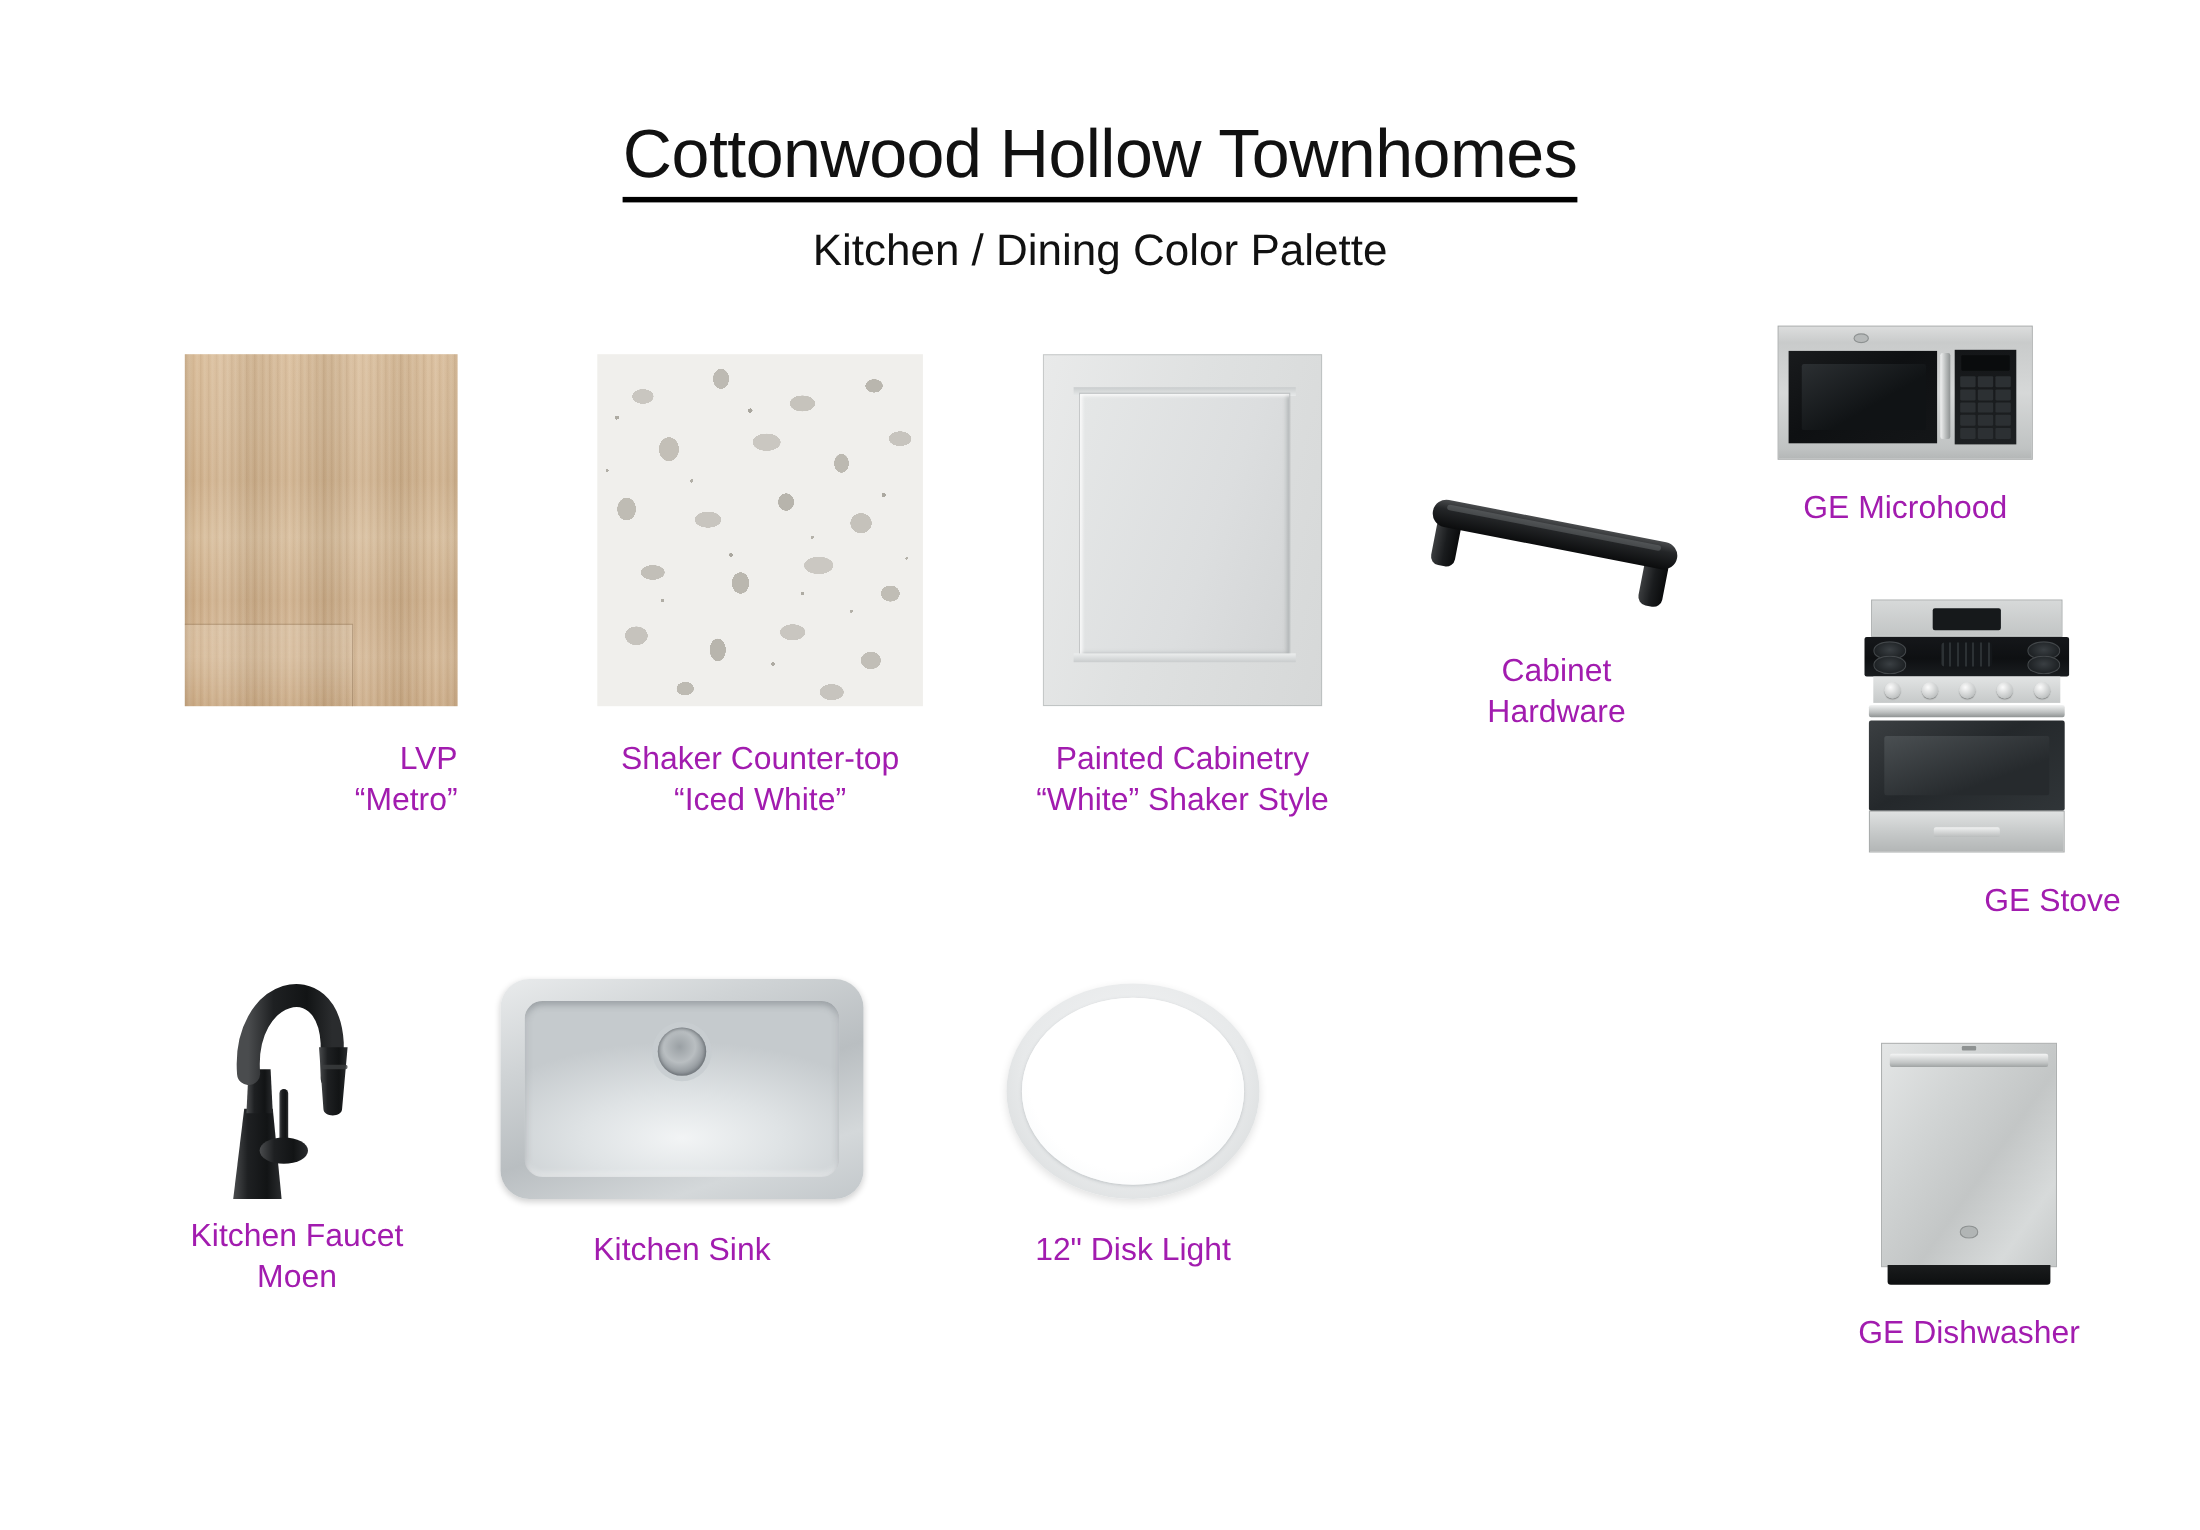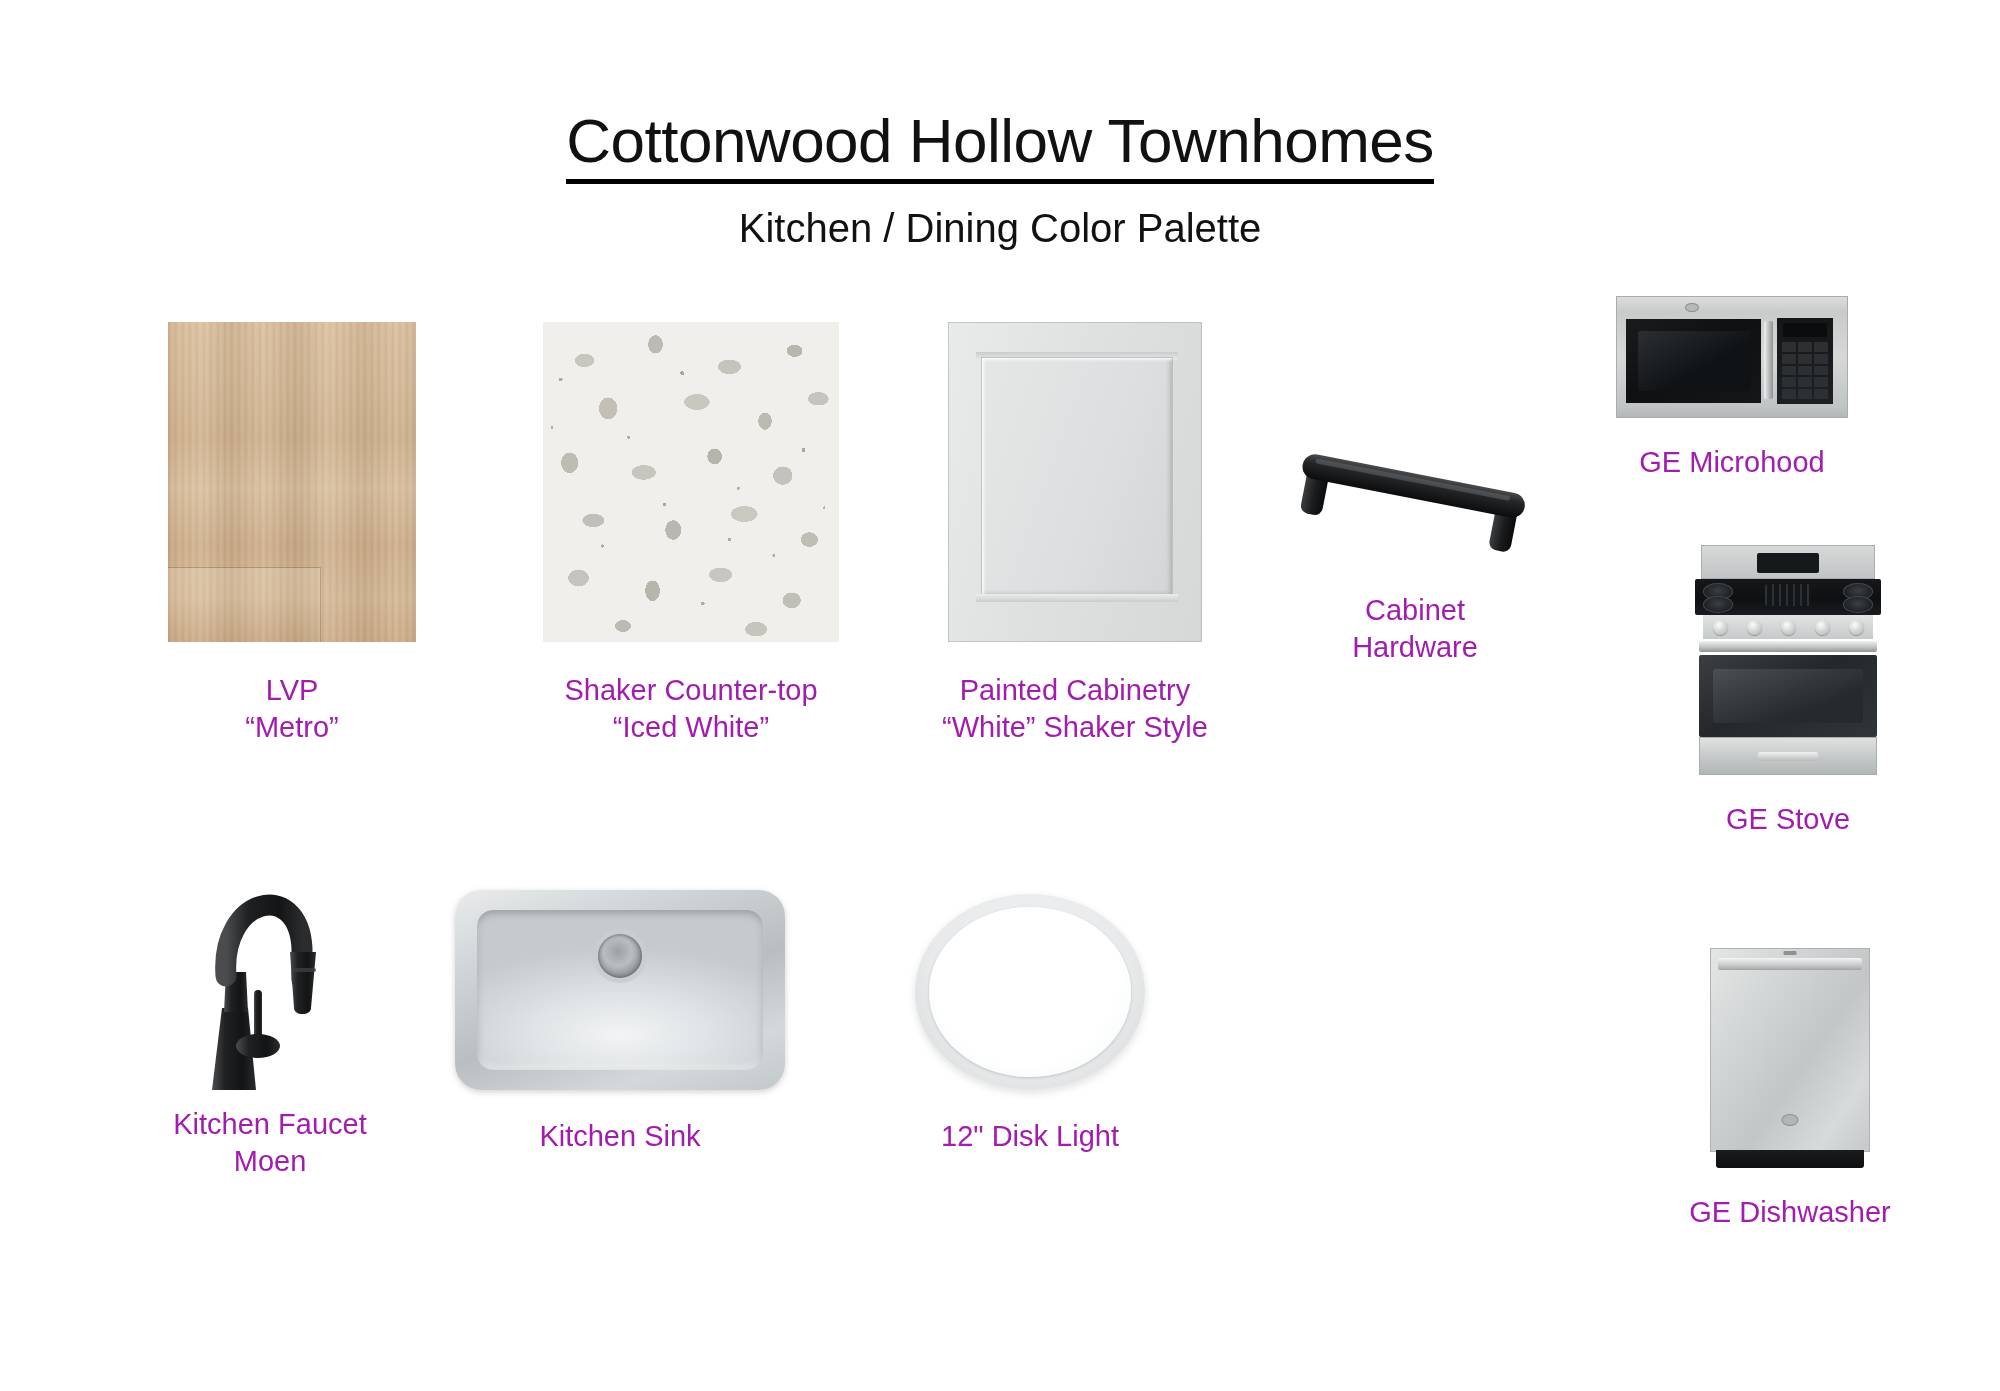--- a/index.html
+++ b/index.html
@@ -309,21 +309,21 @@
 </head>
 <body>
 
 <div class="board">
 
   <div class="header">
     <div class="title">Cottonwood Hollow Townhomes</div>
     <div class="subtitle">Kitchen / Dining Color Palette</div>
   </div>
 
-  <div class="item" style="left:168px; top:322px; width:248px;">
+  <div class="item" style="left:168px; top:322px; width:248px;text-align:right;">
     <div class="swatch-wrap" style="height:320px;">
       <div class="lvp"></div>
     </div>
     <div class="caption" style="margin-top:30px;">
       <span>LVP</span>
       <span class="l2">“Metro”</span>
     </div>
   </div>
 
   <div class="item" style="left:543px; top:322px; width:296px;">
@@ -433,21 +433,21 @@
             <i></i>
           <i></i>
             <i></i>
         </div>
         <div class="ovenhandle"></div>
         <div class="ovendoor"></div>
         <div class="logo"></div>
         <div class="drawer"></div>
       </div>
     </div>
-    <div class="caption" style="margin-top:26px;">
+    <div class="caption" style="margin-top:26px;text-align:right;">
       <span>GE Stove</span>
     </div>
   </div>
 
   <div class="item" style="left:1650px; top:948px; width:280px;">
     <div class="swatch-wrap" style="height:220px;">
       <div class="dishwasher appliance">
         <div class="body">
           <div class="dot"></div>
           <div class="topctl"></div>

